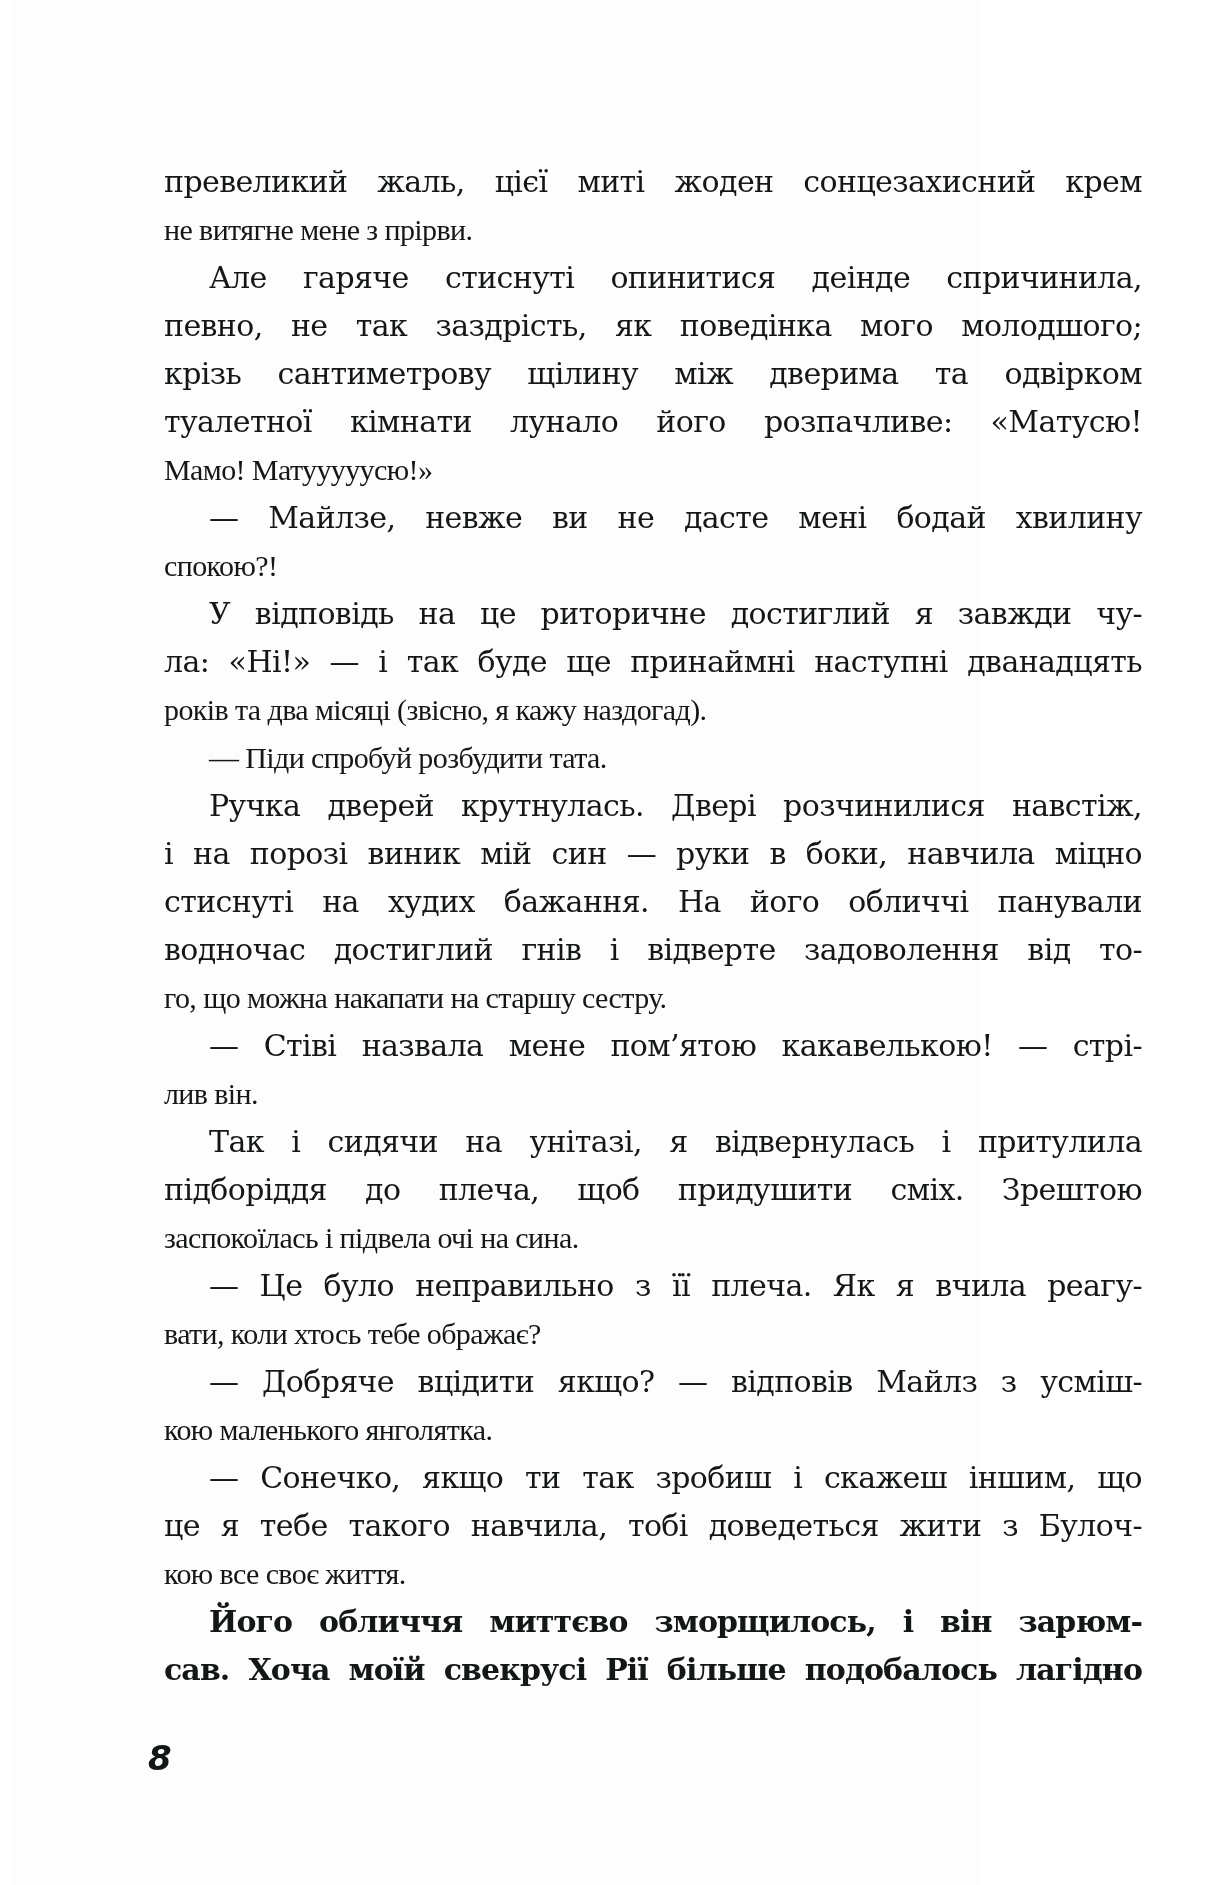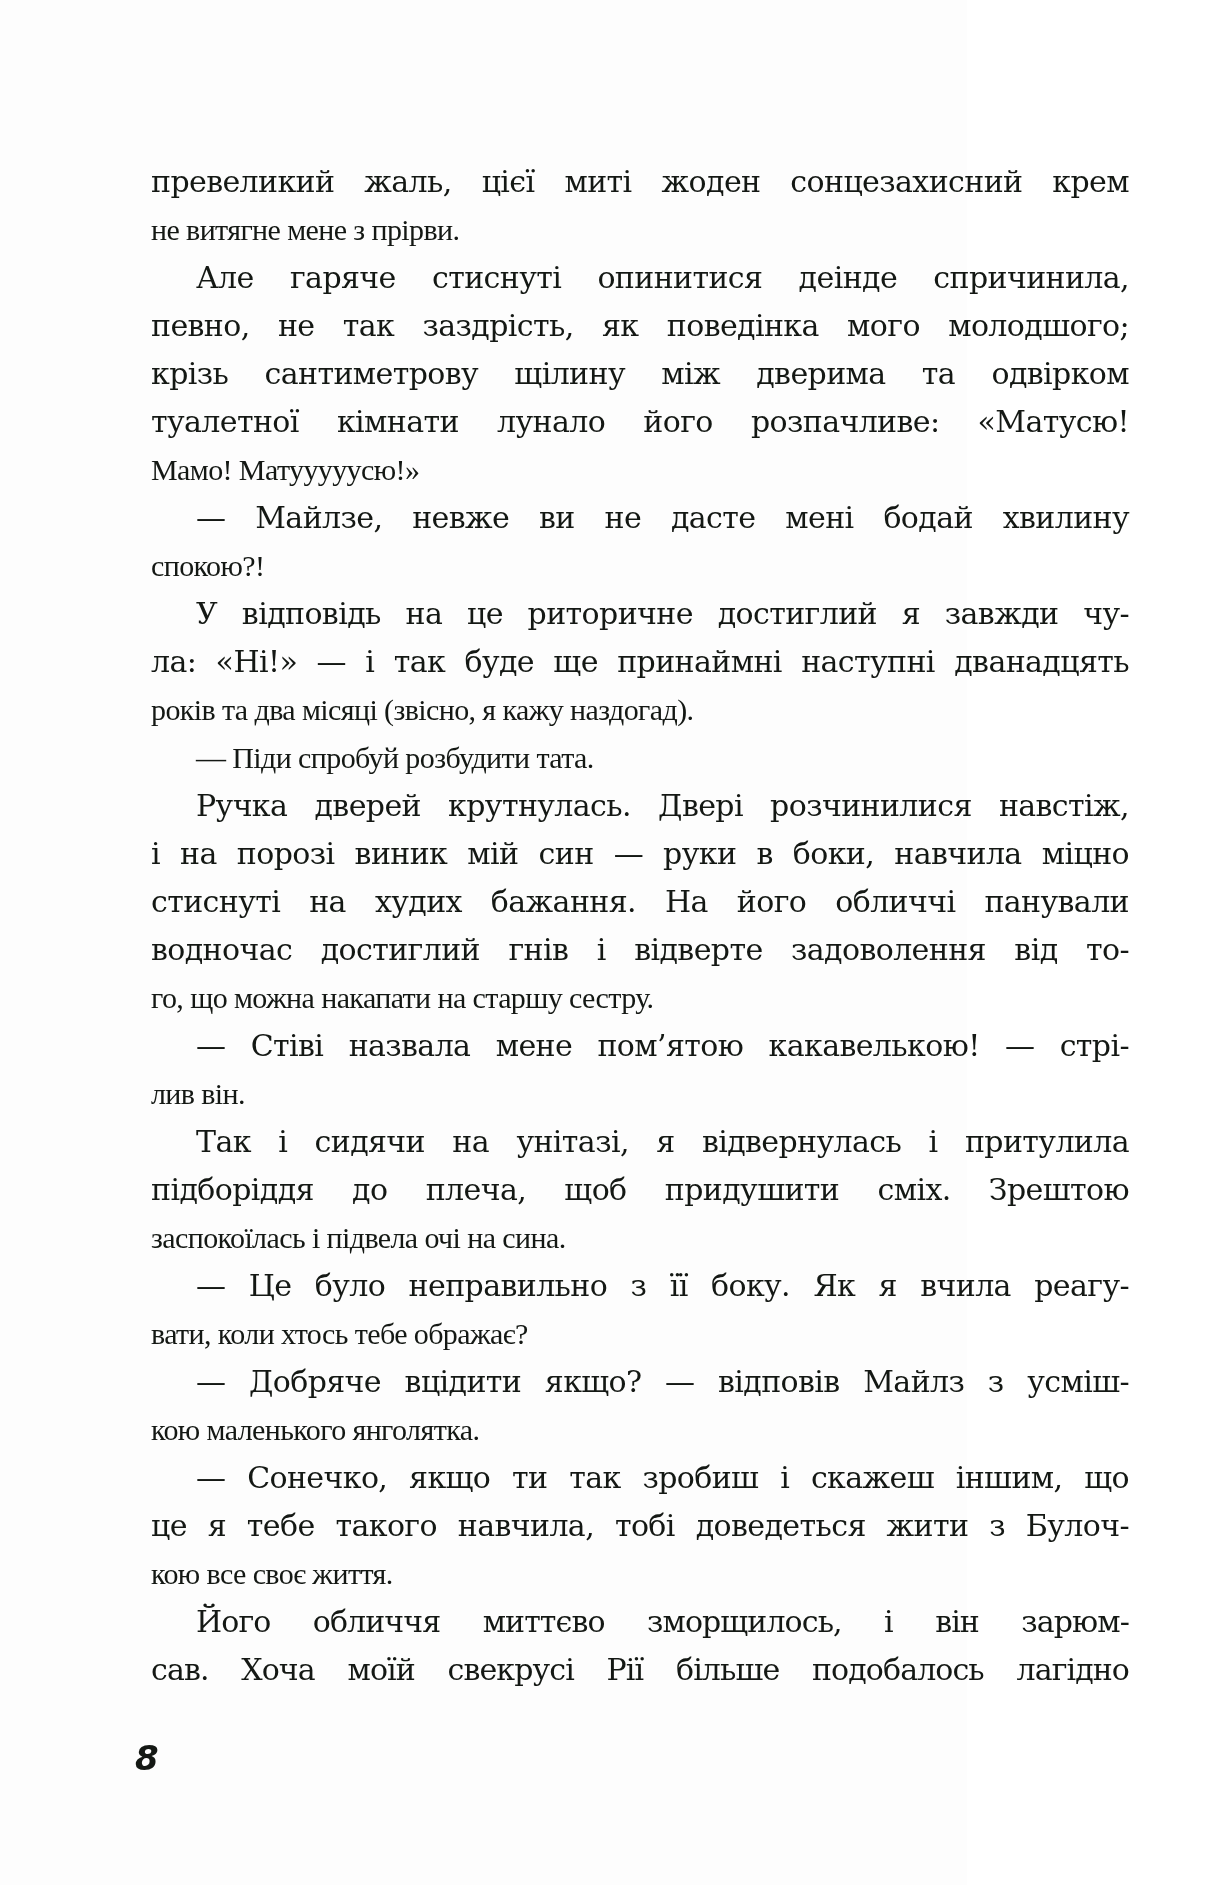--- a/index.html
+++ b/index.html
@@ -1,28 +1,28 @@
 <!DOCTYPE html>
 <html><head>
   <meta charset="utf-8">
   <style>
     html, body { margin: 0; padding: 0; background: #ffffff; }
     body { width: 1207px; height: 1885px; position: relative; overflow: hidden; }
-    .page { position: absolute; left: 0; top: 0; width: 967px; height: 1885px; background: #fdfdfd; }
+    .page { position: absolute; left: 13px; top: 0; width: 967px; height: 1885px; background: #fdfdfd; }
     .text-block { position: absolute; left: 151px; top: 0; width: 978px; }
     .line {
       position: absolute; left: 0; width: 978px; height: 48px;
       font-family: "DejaVu Serif", "Liberation Serif", serif;
       font-size: 30px; line-height: 48px; color: #141814;
       white-space: nowrap; text-align: justify; text-align-last: justify;
       letter-spacing: -0.6px;
     }
     .line.indent { left: 45px; width: 933px; }
     .line.last { text-align-last: left; font-family: Liberation Serif, serif; }
-    .line.bold { font-weight: normal; letter-spacing: -0.9px; }
+    .line.bold { font-weight: bold; letter-spacing: -0.9px; }
     .page-number {
       position: absolute; left: 135px; top: 1738px;
       font-family: "DejaVu Sans", "Liberation Sans", sans-serif;
       font-size: 34px; font-weight: bold; font-style: italic; color: #141814;
     }
   </style>
 </head>
 <body>
 
 <div class="page">
@@ -43,21 +43,21 @@
     <div class="line indent" style="top:782px">Ручка дверей крутнулась. Двері розчинилися навстіж,</div>
     <div class="line" style="top:830px">і на порозі виник мій син — руки в боки, навчила міцно</div>
     <div class="line" style="top:878px">стиснуті на худих бажання. На його обличчі панували</div>
     <div class="line" style="top:926px">водночас достиглий гнів і відверте задоволення від то-</div>
     <div class="line last" style="top:974px">го, що можна накапати на старшу сестру.</div>
     <div class="line indent" style="top:1022px">— Стіві назвала мене пом’ятою какавелькою! — стрі-</div>
     <div class="line last" style="top:1070px">лив він.</div>
     <div class="line indent" style="top:1118px">Так і сидячи на унітазі, я відвернулась і притулила</div>
     <div class="line" style="top:1166px">підборіддя до плеча, щоб придушити сміх. Зрештою</div>
     <div class="line last" style="top:1214px">заспокоїлась і підвела очі на сина.</div>
-    <div class="line indent" style="top:1262px">— Це було неправильно з її боку. Як я вчила реагу-</div>
+    <div class="line indent" style="top:1262px">— Це було неправильно з її плеча. Як я вчила реагу-</div>
     <div class="line last" style="top:1310px">вати, коли хтось тебе ображає?</div>
     <div class="line indent" style="top:1358px">— Добряче вцідити якщо? — відповів Майлз з усміш-</div>
     <div class="line last" style="top:1406px">кою маленького янголятка.</div>
     <div class="line indent" style="top:1454px">— Сонечко, якщо ти так зробиш і скажеш іншим, що</div>
     <div class="line" style="top:1502px">це я тебе такого навчила, тобі доведеться жити з Булоч-</div>
     <div class="line last" style="top:1550px">кою все своє життя.</div>
     <div class="line indent bold" style="top:1598px">Його обличчя миттєво зморщилось, і він зарюм-</div>
     <div class="line bold" style="top:1646px">сав. Хоча моїй свекрусі Рії більше подобалось лагідно</div>
   </div>
   <div class="page-number">8</div>

